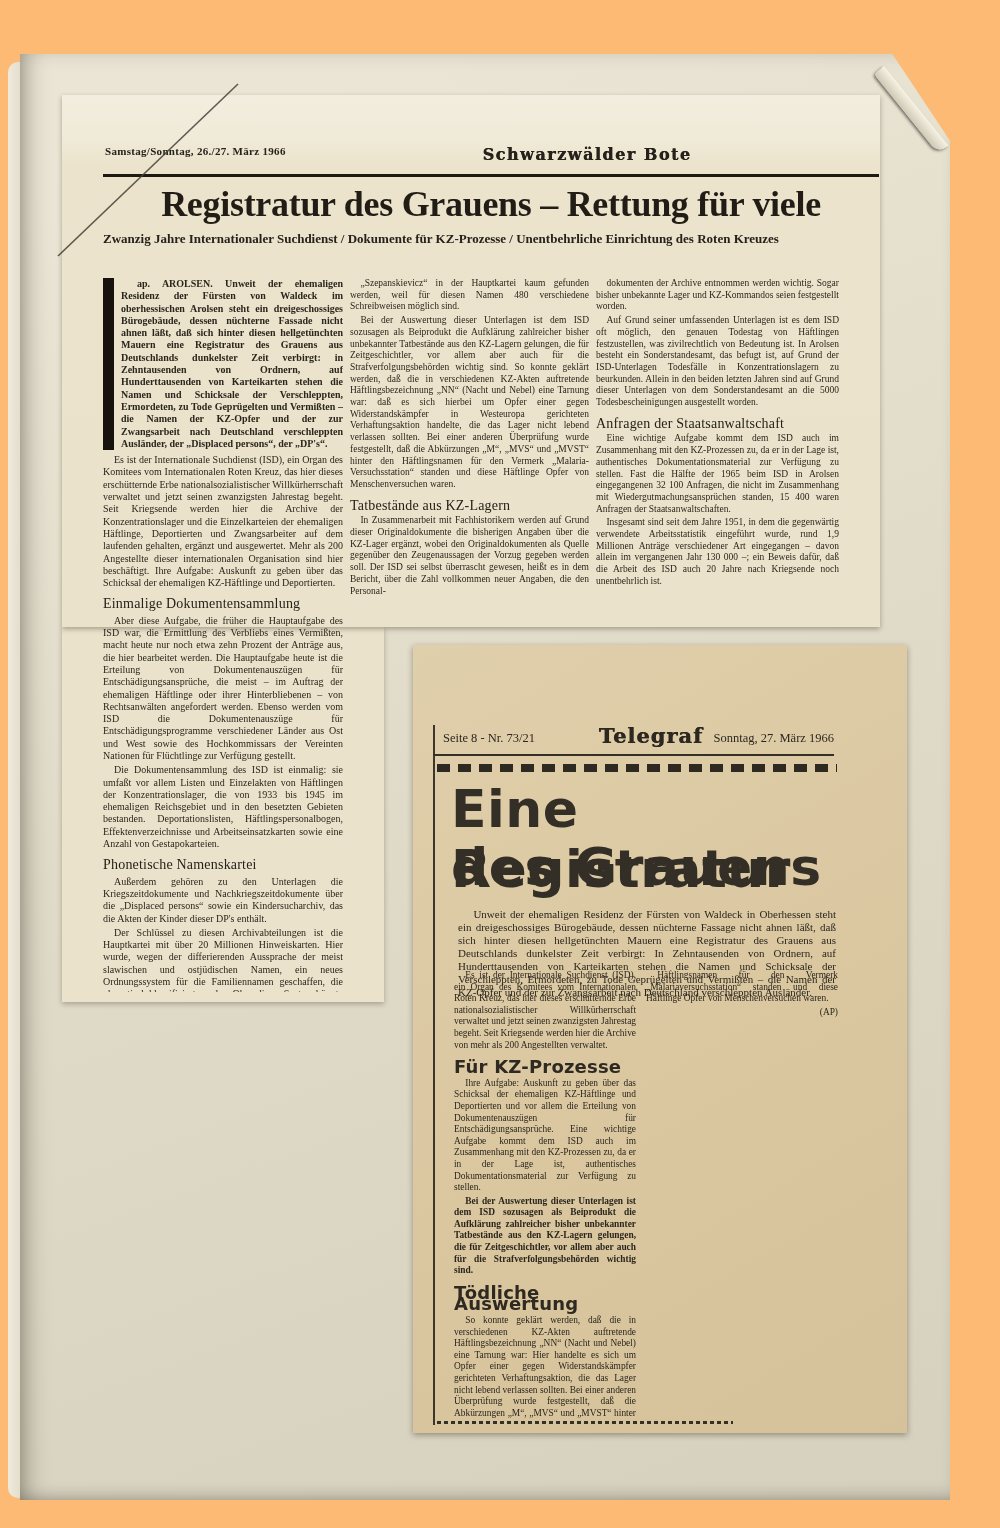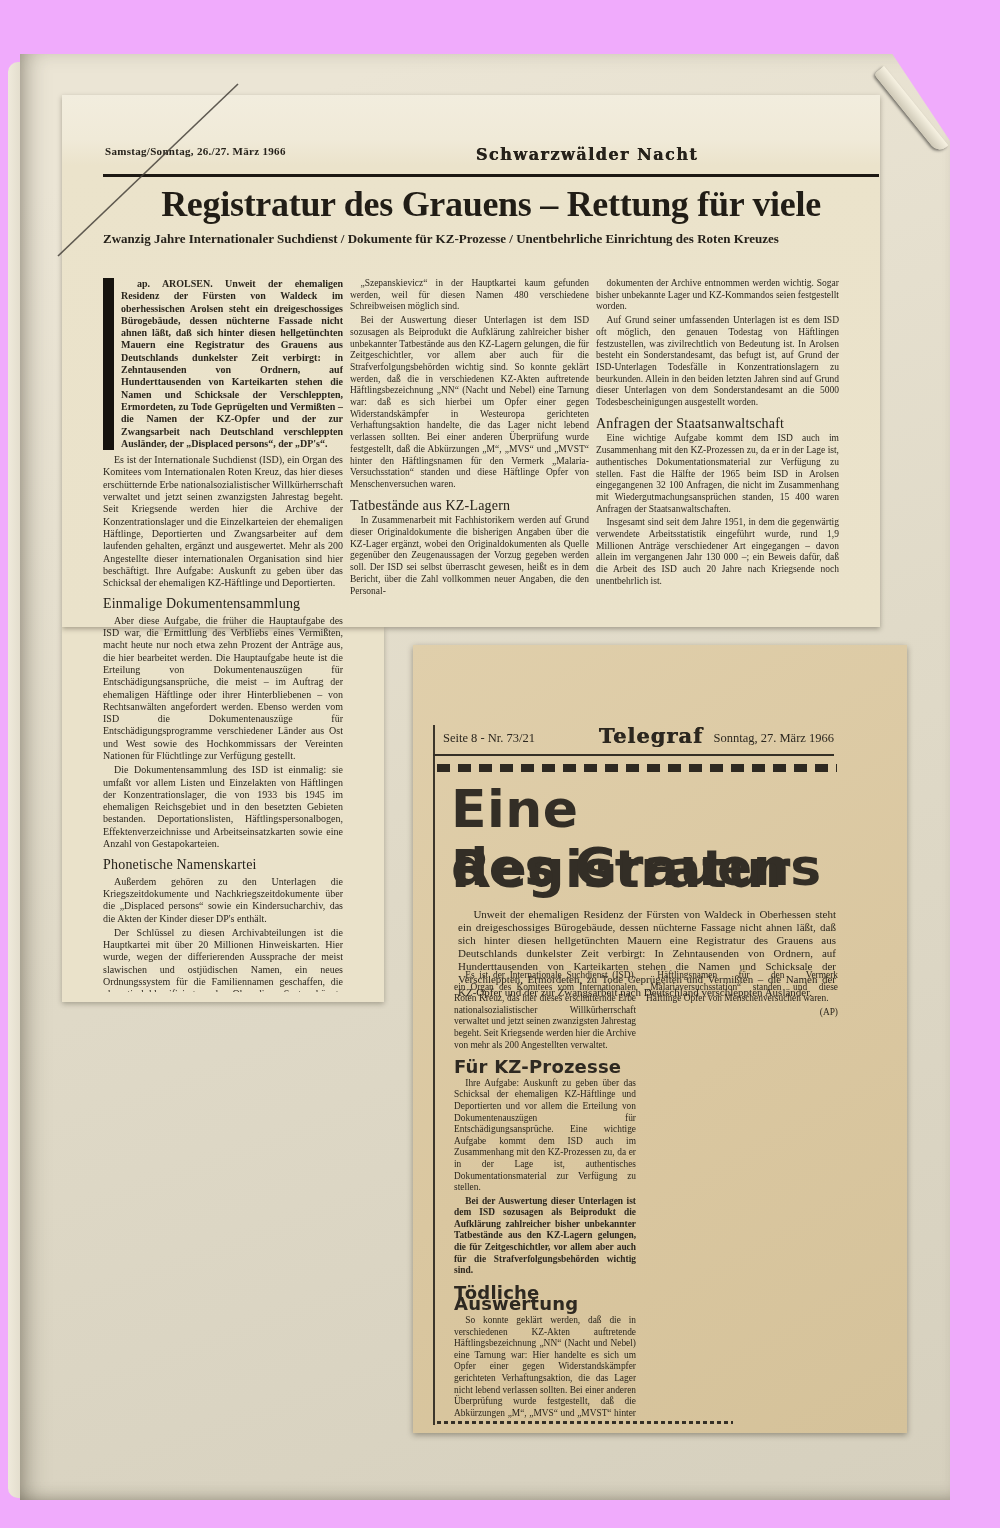--- a/index.html
+++ b/index.html
@@ -1,16 +1,16 @@
 <!DOCTYPE html>
 <html lang="de"><head>
 <meta charset="utf-8">
 <style>
   html,body{margin:0;padding:0;background:#0b0a08;}
-  .scene{position:relative;width:1000px;height:1528px;background:#f0abfc;overflow:hidden;
+  .scene{position:relative;width:1000px;height:1528px;background:#fdba74;overflow:hidden;
          font-family:"Liberation Serif",serif;}
   
   .page-stack{position:absolute;left:8px;top:62px;width:54px;height:1436px;
               background:linear-gradient(90deg,#efeadb 0,#ddd7c6 35%,#beb8a6 80%,#a9a391 100%);
               border-radius:10px 0 0 10px;}
   .album-page{position:absolute;left:20px;top:54px;width:930px;height:1446px;
               background:linear-gradient(160deg,#ebe5d5 8%,#e0dac8 50%,#d6d0be 100%);
               clip-path:polygon(0 0,93.8% 0,100% 6%,100% 100%,0 100%);
               box-shadow:inset 14px 0 26px -12px rgba(60,55,40,.55), inset 0 -10px 18px -12px rgba(60,55,40,.4);}
   .page-curl{position:absolute;left:884px;top:66px;width:102px;height:13px;
@@ -80,21 +80,21 @@
 
 <div class="scene">
 
   <div class="page-stack"></div>
   <div class="album-page"></div>
   <div class="page-curl"></div>
 
   <div class="clip1-tail"></div>
   <div class="clip1-main">
     <div class="c1-dateline">Samstag/Sonntag, 26./27. März 1966</div>
-    <div class="c1-paper">Schwarzwälder Nacht</div>
+    <div class="c1-paper">Schwarzwälder Bote</div>
     <div class="c1-rule"></div>
     <div class="c1-headline">Registratur des Grauens – Rettung für viele</div>
     <div class="c1-subhead">Zwanzig Jahre Internationaler Suchdienst / Dokumente für KZ-Prozesse / Unentbehrliche Einrichtung des Roten Kreuzes</div>
 
     <div class="col c1-col1">
       <div class="lead-bar">
         <p>ap. AROLSEN. Unweit der ehemaligen Residenz der Fürsten von Waldeck im oberhessischen Arolsen steht ein dreigeschossiges Bürogebäude, dessen nüchterne Fassade nicht ahnen läßt, daß sich hinter diesen hellgetünchten Mauern eine Registratur des Grauens aus Deutschlands dunkelster Zeit verbirgt: in Zehntausenden von Ordnern, auf Hunderttausenden von Karteikarten stehen die Namen und Schicksale der Verschleppten, Ermordeten, zu Tode Geprügelten und Vermißten – die Namen der KZ-Opfer und der zur Zwangsarbeit nach Deutschland verschleppten Ausländer, der „Displaced persons“, der „DP's“.</p>
       </div>
       <p>Es ist der Internationale Suchdienst (ISD), ein Organ des Komitees vom Internationalen Roten Kreuz, das hier dieses erschütternde Erbe nationalsozialistischer Willkürherrschaft verwaltet und jetzt seinen zwanzigsten Jahrestag begeht. Seit Kriegsende werden hier die Archive der Konzentrationslager und die Einzelkarteien der ehemaligen Häftlinge, Deportierten und Zwangsarbeiter auf dem laufenden gehalten, ergänzt und ausgewertet. Mehr als 200 Angestellte dieser internationalen Organisation sind hier beschäftigt. Ihre Aufgabe: Auskunft zu geben über das Schicksal der ehemaligen KZ-Häftlinge und Deportierten.</p>
       <h3>Einmalige Dokumentensammlung</h3>

